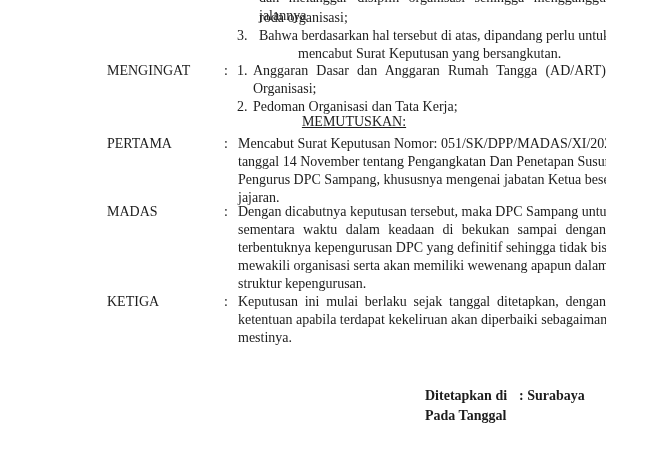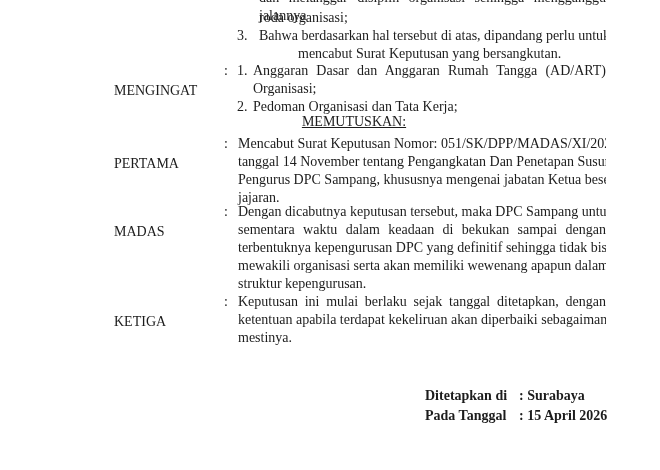--- a/index.html
+++ b/index.html
@@ -23,23 +23,22 @@
       height: 470px;
     }
     .line {
       position: absolute;
       white-space: nowrap;
       line-height: 18px;
       height: 18px;
     }
     .label {
       position: absolute;
-      left: 114px;
+      left: 107px;
       line-height: 18px;
-      margin-top: 20px;
     }
     .colon {
       position: absolute;
       left: 224px;
       line-height: 18px;
     }
     .num {
       position: absolute;
       left: 237px;
       line-height: 18px;
@@ -134,17 +133,16 @@
     <div class="line" style="left:238px; top:329px;">mestinya.</div>
   </section>
 
   <section class="sig" style="left:425px; top:386px; width:220px; height:40px;">
     <div style="position:absolute; left:0; top:0; width:220px; height:20px;">
       <span class="k">Ditetapkan di</span>
       <span class="c">: Surabaya</span>
     </div>
     <div style="position:absolute; left:0; top:20px; width:220px; height:20px;">
       <span class="k">Pada Tanggal</span>
-      <span class="c">: 15 April 2026</span>
     </div>
   </section>
 
 </div>
 
 </body></html>

